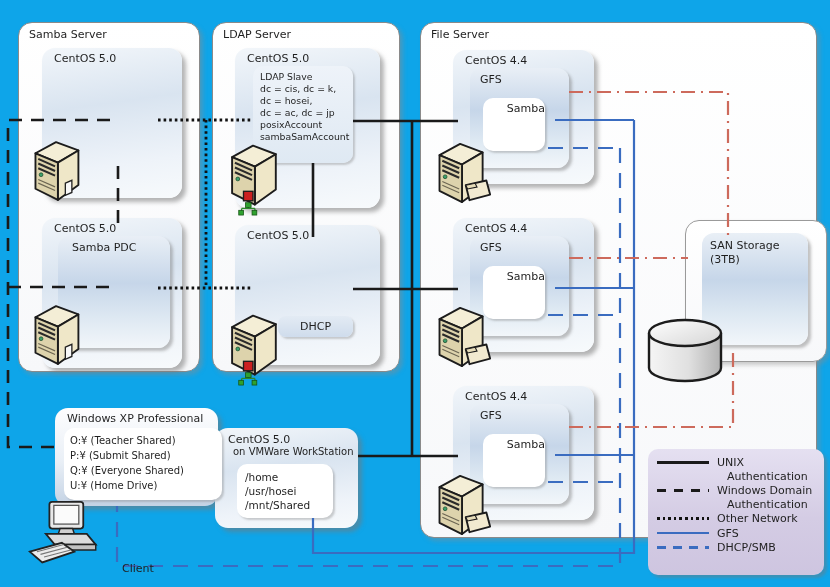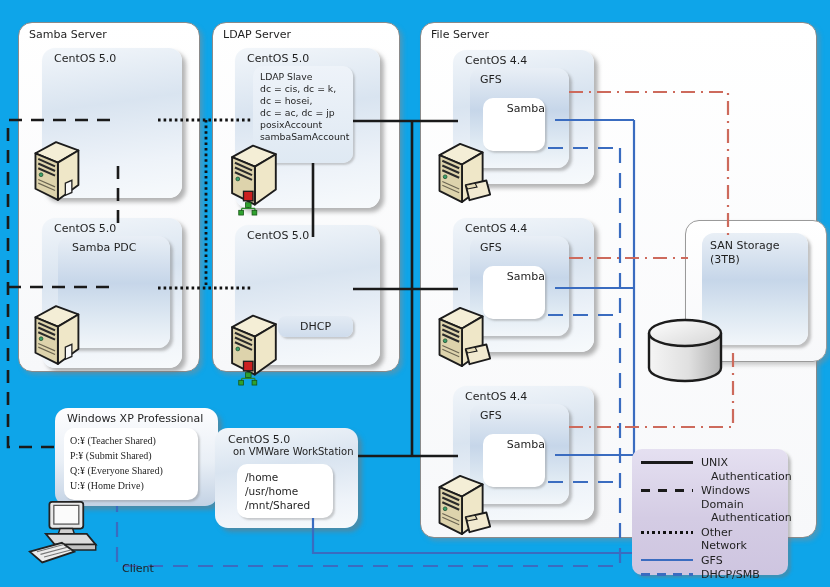--- a/index.html
+++ b/index.html
@@ -21,21 +21,21 @@
           box-shadow:3px 3px 3px rgba(120,120,120,.45);}
   .rolelabel{position:absolute;left:14px;top:5px;font-size:11px;}
   
   .white{position:absolute;background:#fff;border-radius:10px;z-index:12;
          box-shadow:2px 2px 2px rgba(120,120,120,.35);}
   .txtblock{font-size:9.3px;line-height:12px;padding:5px 0 0 7px;white-space:pre;}
   #t-lslave,#t-lmaster{background:linear-gradient(180deg,#eef3f9 0%,#dfe9f3 100%);}
   #dhcp{position:absolute;border-radius:8px;z-index:12;text-align:center;font-size:11px;line-height:21px;
         background:linear-gradient(180deg,#e3ebf4 0%,#cfdcec 100%);box-shadow:2px 2px 2px rgba(120,120,120,.35);}
   
-  #legend{position:absolute;left:632px;top:449px;width:156px;height:126px;border-radius:10px;z-index:70;
+  #legend{position:absolute;left:648px;top:449px;width:176px;height:126px;border-radius:10px;z-index:70;
           background:linear-gradient(180deg,#e5e0f1 0%,#d4cce4 55%,#cec5e0 100%);
           box-shadow:3px 3px 3px rgba(120,120,120,.45);padding:7px 8px 0 9px;box-sizing:border-box;}
   .lrow{display:flex;align-items:flex-start;margin-bottom:1px;}
   .lsample{width:52px;min-width:52px;height:3px;margin:5px 8px 0 0;}
   .llabel{font-size:11px;line-height:13.5px;}
   .llabel .ind{padding-left:10px;}
   .s-solid-k{background:#1a1a1a;}
   .s-dash-k{background:repeating-linear-gradient(90deg,#1a1a1a 0 9px,transparent 9px 17px);}
   .s-dot-k{background:repeating-linear-gradient(90deg,#111 0 2.6px,transparent 2.6px 5.6px);}
   .s-solid-b{background:#3a6cc0;height:2.6px;}
@@ -131,31 +131,31 @@
       <div class="sanlabel">
         <div>SAN Storage</div>
         <div>(3TB)</div>
       </div>
     </div>
   </div>
 
   <div class="osbox" id="b-xp" style="left:55px;top:408px;width:163px;height:98px;">
     <div class="oslabel">Windows XP Professional</div>
   </div>
-  <div class="white" id="w-drives" style="left:64px;top:428px;width:134px;height:72px;box-sizing:border-box;font-family:Liberation Serif, serif;"><span>O:¥ (Teacher Shared)</span>
+  <div class="white" id="w-drives" style="left:64px;top:428px;width:158px;height:72px;box-sizing:border-box;"><span>O:¥ (Teacher Shared)</span>
 <span>P:¥ (Submit Shared)</span>
 <span>Q:¥ (Everyone Shared)</span>
 <span>U:¥ (Home Drive)</span></div>
 
   <div class="osbox" style="left:215px;top:428px;width:143px;height:100px;">
     <div class="vm-t1">CentOS 5.0</div>
     <div class="vm-t2">on VMWare WorkStation</div>
   </div>
   <div class="white" id="w-mounts" style="left:237px;top:464px;width:96px;height:54px;box-sizing:border-box;"><span>/home</span>
-<span>/usr/home</span>
+<span>/usr/hosei</span>
 <span>/mnt/Shared</span></div>
 
   <div id="lbl-client">Client</div>
 
   <svg id="svg-lines" width="830" height="587">
 
     <line class="u" x1="353" y1="121" x2="458" y2="121"></line>
     <line class="u" x1="353" y1="289" x2="458" y2="289"></line>
     <line class="u" x1="358" y1="456" x2="458" y2="456"></line>
     <line class="u" x1="412" y1="121" x2="412" y2="456"></line>

